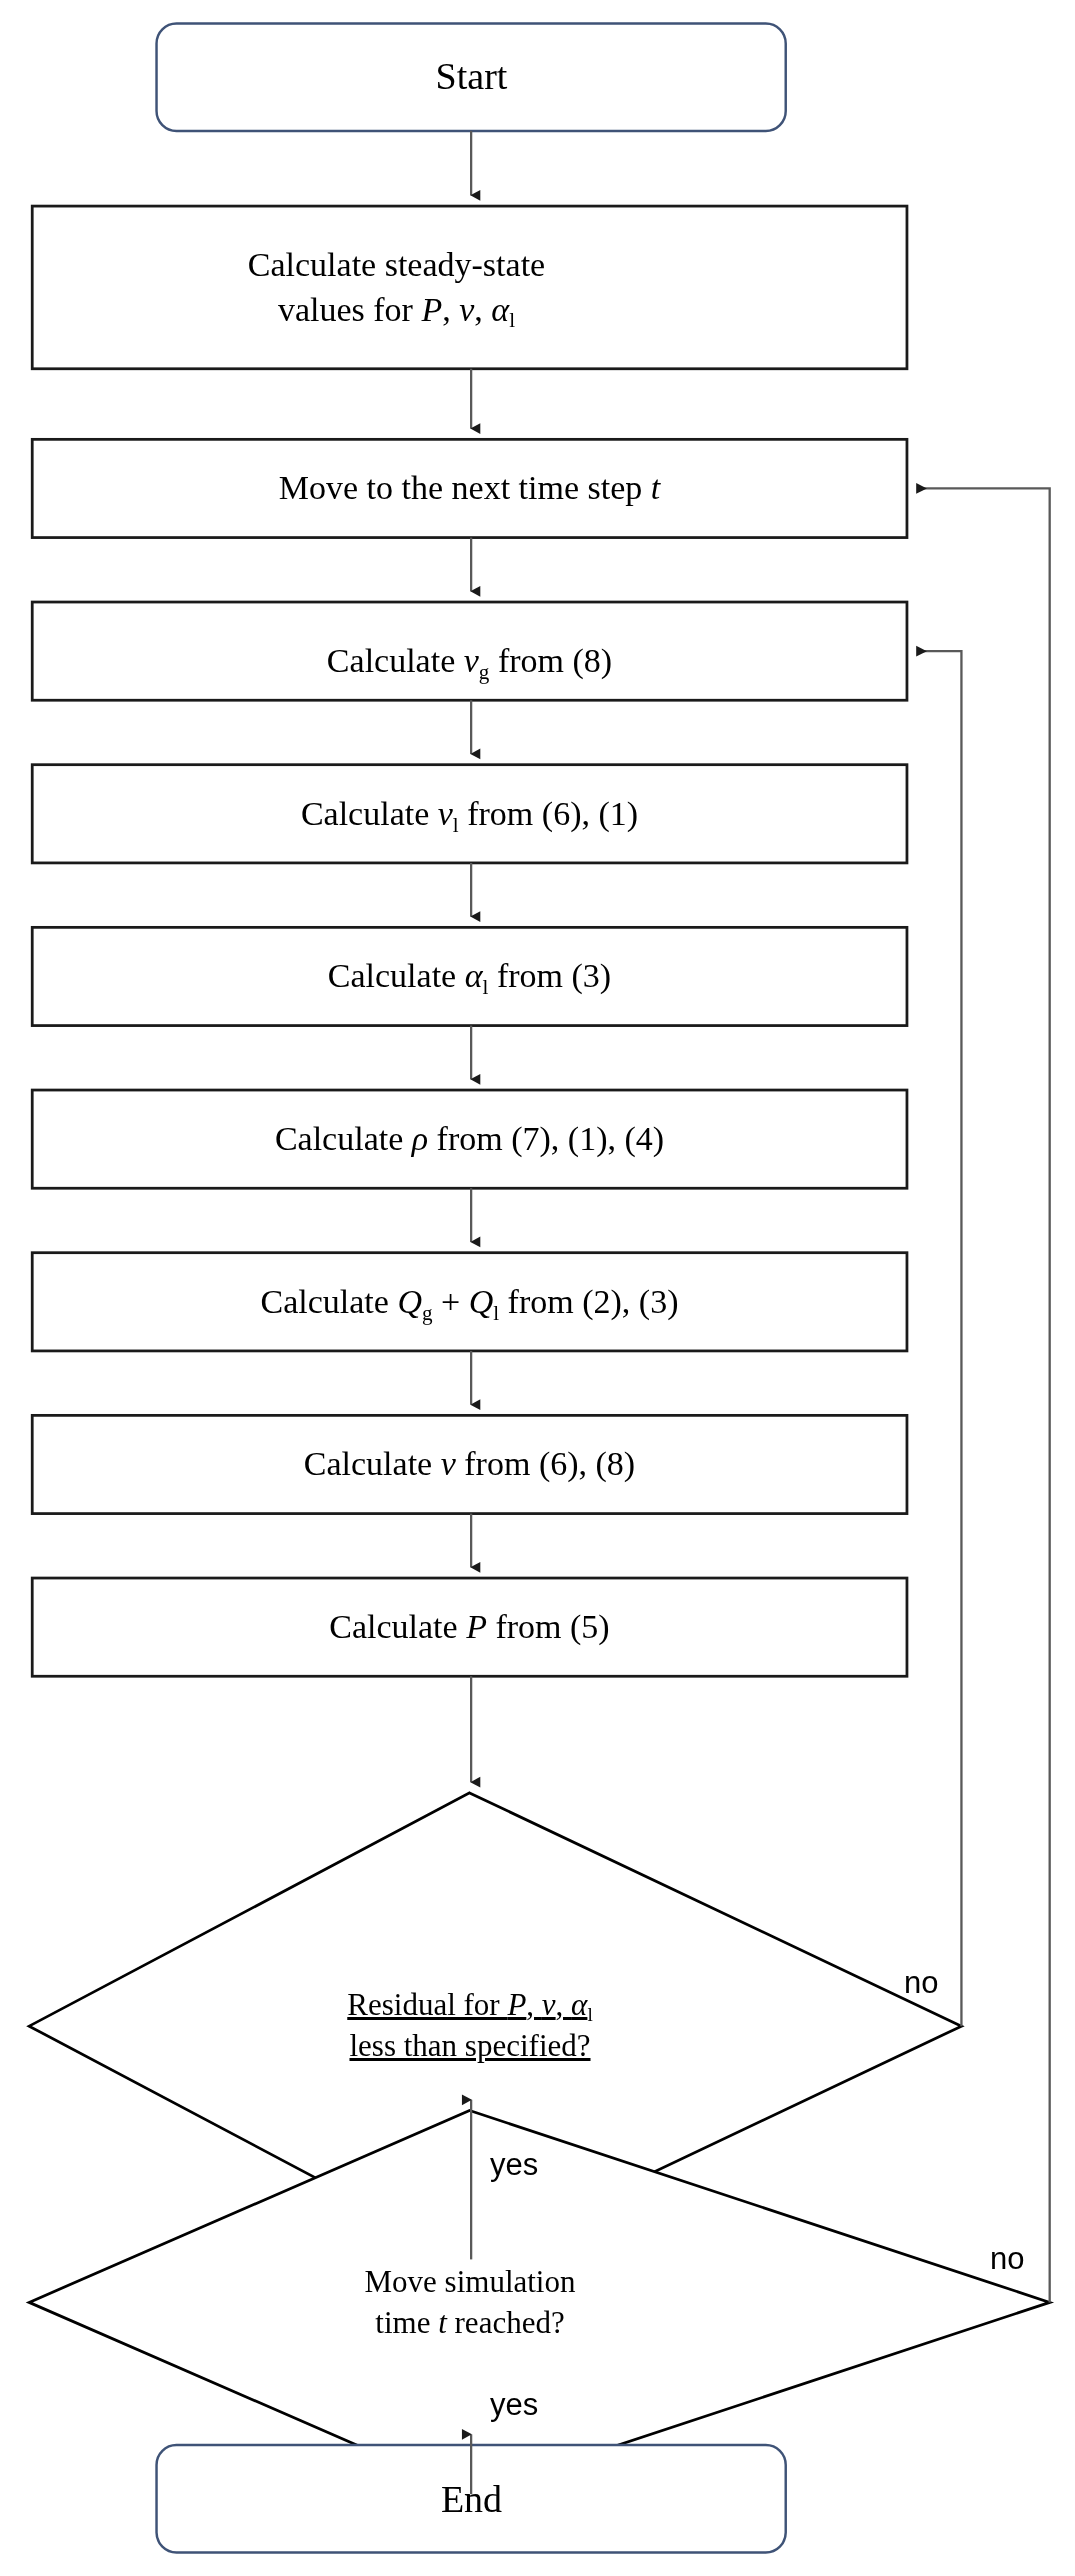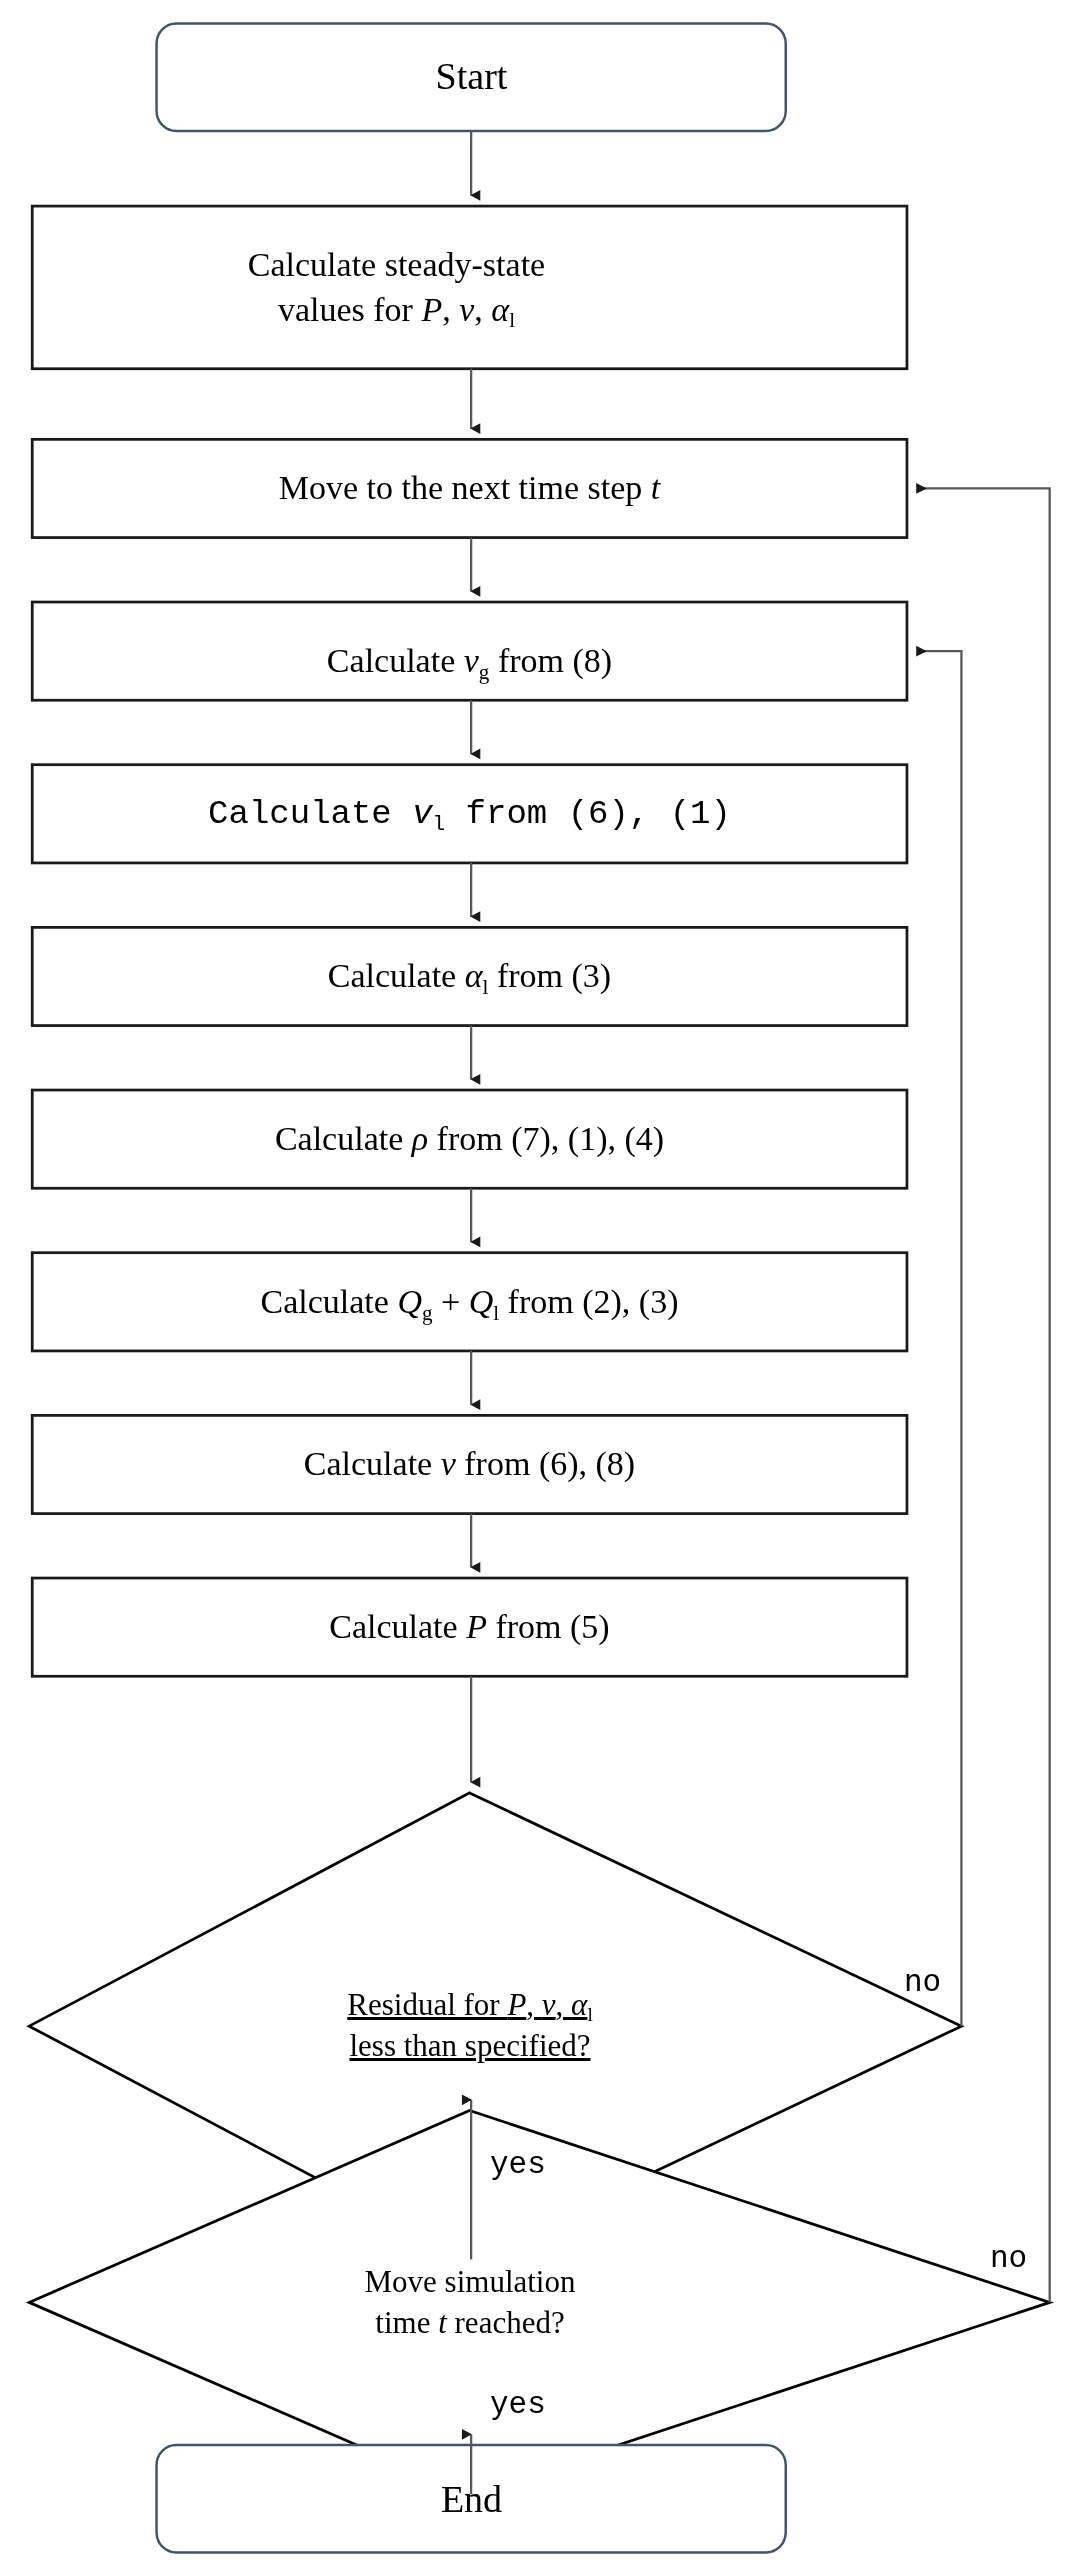--- a/index.html
+++ b/index.html
@@ -45,21 +45,21 @@
   .node-label sub {
     font-size: 0.62em;
     vertical-align: baseline;
     position: relative;
     top: 0.33em;
     font-style: normal;
   }
   .edge-label {
     position: absolute;
     color: #000000;
-    font-family: Liberation Mono, monospace;
+    font-family: Liberation Sans, sans-serif;
     font-size: 31px;
     line-height: 1;
     white-space: nowrap;
     pointer-events: none;
   }
 </style>
 </head>
 <body>
 
 <div id="flow-root">
@@ -158,21 +158,21 @@
   </div>
 
   <div class="node-label" style="left:32px; top:439px; width:875px; height:98px;">
     <span>Move to the next time step <i>t</i></span>
   </div>
 
   <div class="node-label" style="left:32px; top:602px; width:875px; height:118px;">
     <span>Calculate <i>v</i><sub>g</sub> from (8)</span>
   </div>
 
-  <div class="node-label" style="left:32px; top:765px; width:875px; height:98px;font-family:Liberation Mono, monospace;">
+  <div class="node-label" style="left:32px; top:765px; width:875px; height:98px;">
     <span>Calculate <i>v</i><sub>l</sub> from (6), (1)</span>
   </div>
 
   <div class="node-label" style="left:32px; top:927px; width:875px; height:98px;border-radius:9px;">
     <span>Calculate <i>α</i><sub>l</sub> from (3)</span>
   </div>
 
   <div class="node-label" style="left:32px; top:1090px; width:875px; height:98px;">
     <span>Calculate <i>ρ</i> from (7), (1), (4)</span>
   </div>

